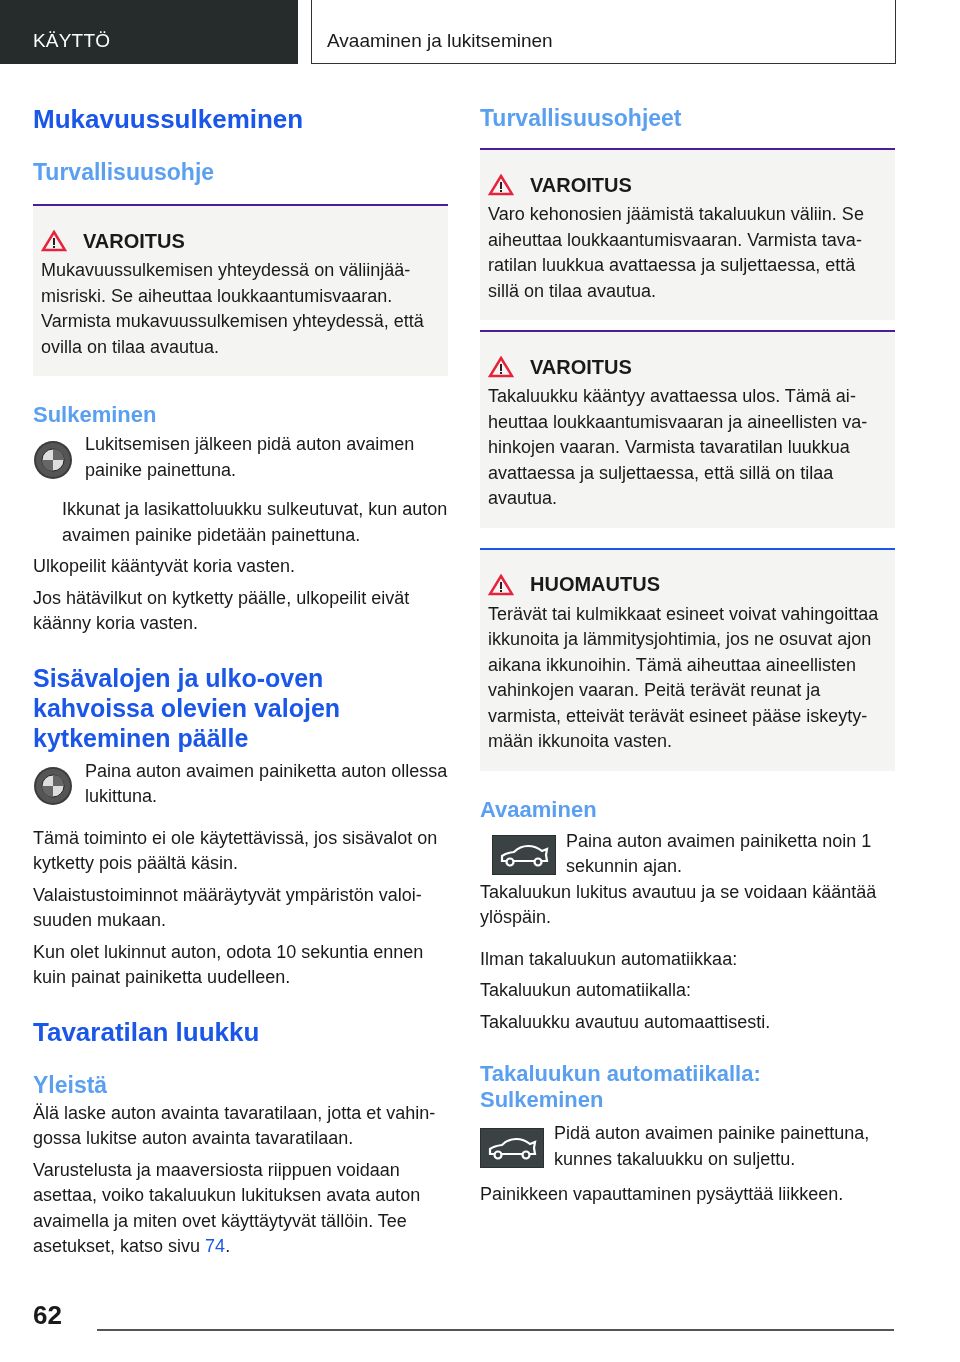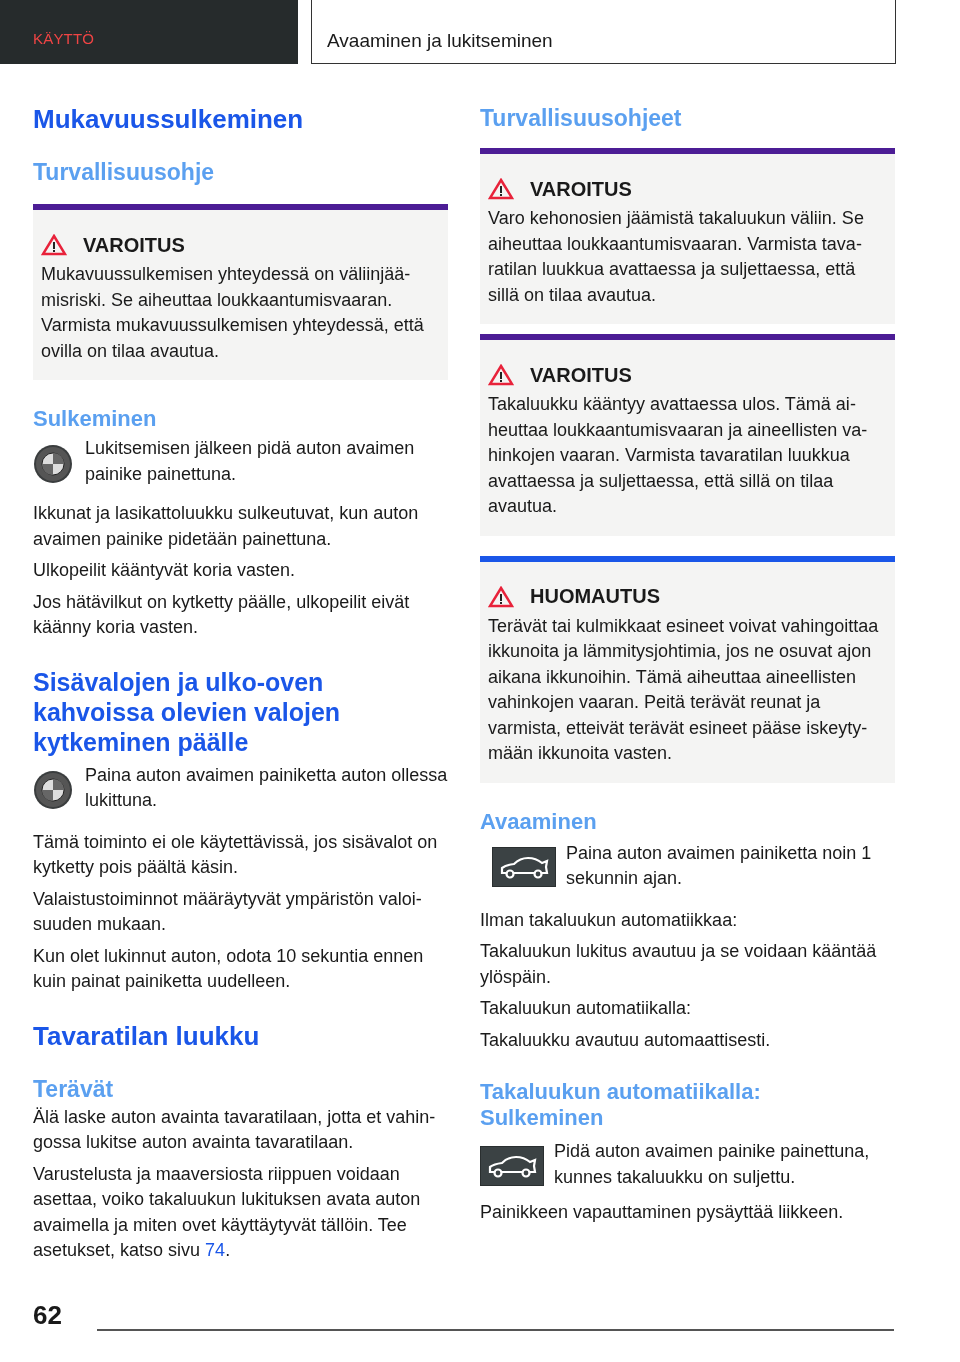--- a/index.html
+++ b/index.html
@@ -1,34 +1,34 @@
 <!DOCTYPE html>
 <html><head>
 <meta charset="utf-8">
 <style>
   * { margin: 0; padding: 0; box-sizing: border-box; }
   html, body { width: 960px; height: 1362px; background: #ffffff; overflow: hidden; }
   body { position: relative; font-family: "Liberation Sans", sans-serif; color: #1a1a1a; }
 
   .hdr-left { position: absolute; left: 0; top: 0; width: 298px; height: 64px; background: #262b2c; }
-  .hdr-left span { position: absolute; left: 33px; top: 30px; color: #ef4444; font-size: 15px; letter-spacing: 0.2px; }
+  .hdr-left span { position: absolute; left: 33px; top: 30px; color: #ffffff; font-size: 19px; letter-spacing: 0.2px; }
   .hdr-right { position: absolute; left: 311px; top: 0; width: 585px; height: 64px; border: 1.5px solid #333; border-top: none; background: #fff; padding-left: 16px; }
   .hdr-right span { position: absolute; left: 15px; top: 30px; color: #1a1a1a; font-size: 19px; }
 
   .col { position: absolute; width: 415px; }
   .col-left { left: 33px; top: 100px; }
   .col-right { left: 480px; top: 100px; }
 
   .h1 { color: #1a56e8; font-weight: bold; font-size: 26px; line-height: 30px; }
   .h2 { color: #5ba0f0; font-weight: bold; font-size: 23px; line-height: 28px; }
   .h3 { color: #5ba0f0; font-weight: bold; font-size: 22px; line-height: 26px; }
   .p { font-size: 18px; line-height: 25.5px; color: #1a1a1a; }
   .p + .p { margin-top: 6px; }
 
-  .box { background: #f4f4f3; border-top: 6px solid #4c1d95; padding: 22px 8px 16px 8px; }
+  .box { background: #f4f4f3; border-top: 2px solid #4c1d95; padding: 22px 8px 16px 8px; }
   .box.blue { border-top-color: #1a56e8; }
   .box-title { display: flex; align-items: center; font-weight: bold; font-size: 20px; height: 26px; margin-bottom: 4px; }
   .warn-icon { width: 26px; height: 22px; margin-right: 16px; display: inline-block; }
   .box .p { font-size: 18px; line-height: 25.5px; }
 
   .icon-row { display: flex; align-items: center; }
   .bmw-icon { width: 40px; height: 40px; margin-right: 12px; margin-top: 4px; flex: none; }
   .car-icon { width: 64px; height: 40px; margin-right: 10px; margin-top: 2px; flex: none; }
 
   .link { color: #1a56e8; }
@@ -68,41 +68,41 @@
   <div class="icon-row" style="margin-top:4px;">
     <svg class="bmw-icon" viewBox="0 0 40 40">
       <circle cx="20" cy="20" r="19" fill="#3a3d3e"></circle>
       <circle cx="20" cy="20" r="17" fill="#555"></circle>
       <circle cx="20" cy="20" r="11" fill="#ddd" stroke="#222" stroke-width="1"></circle>
       <path d="M20,9 A11,11 0 0,1 31,20 L20,20 Z" fill="#666"></path>
       <path d="M20,31 A11,11 0 0,1 9,20 L20,20 Z" fill="#666"></path>
     </svg>
     <div class="p">Lukitsemisen jälkeen pidä auton avaimen painike painettuna.</div>
   </div>
-  <div class="p" style="margin-top:14px;">Ikkunat ja lasikattoluukku sulkeutuvat, kun auton avaimen painike pidetään painettuna.</div>
+  <div class="p" style="margin-top:14px;margin-left:29px;">Ikkunat ja lasikattoluukku sulkeutuvat, kun auton avaimen painike pidetään painettuna.</div>
   <div class="p">Ulkopeilit kääntyvät koria vasten.</div>
   <div class="p">Jos hätävilkut on kytketty päälle, ulkopeilit eivät käänny koria vasten.</div>
 
   <div class="h1" style="margin-top:26px;font-size:25px;">Sisävalojen ja ulko‑oven kahvoissa olevien valojen kytkeminen päälle</div>
   <div class="icon-row" style="margin-top:6px;">
     <svg class="bmw-icon" viewBox="0 0 40 40">
       <circle cx="20" cy="20" r="19" fill="#3a3d3e"></circle>
       <circle cx="20" cy="20" r="17" fill="#555"></circle>
       <circle cx="20" cy="20" r="11" fill="#ddd" stroke="#222" stroke-width="1"></circle>
       <path d="M20,9 A11,11 0 0,1 31,20 L20,20 Z" fill="#666"></path>
       <path d="M20,31 A11,11 0 0,1 9,20 L20,20 Z" fill="#666"></path>
     </svg>
     <div class="p">Paina auton avaimen painiketta auton ol­lessa lukittuna.</div>
   </div>
   <div class="p" style="margin-top:16px;">Tämä toiminto ei ole käytettävissä, jos sisävalot on kytketty pois päältä käsin.</div>
   <div class="p">Valaistustoiminnot määräytyvät ympäristön valoi­suuden mukaan.</div>
   <div class="p">Kun olet lukinnut auton, odota 10 sekuntia ennen kuin painat painiketta uudelleen.</div>
 
   <div class="h1" style="margin-top:26px;">Tavaratilan luukku</div>
-  <div class="h2" style="margin-top:24px;">Terävät</div>
+  <div class="h2" style="margin-top:24px;">Yleistä</div>
   <div class="p" style="margin-top:2px;">Älä laske auton avainta tavaratilaan, jotta et vahin­gossa lukitse auton avainta tavaratilaan.</div>
   <div class="p">
     <span>Varustelusta ja maaversiosta riippuen voidaan asettaa, voiko takaluukun lukituksen avata auton avaimella ja miten ovet käyttäytyvät tällöin. Tee asetukset, katso sivu </span><span class="link">74</span><span>.</span>
   </div>
 </div>
 
 <div class="col col-right">
   <div class="h2" style="margin-top:4px;">Turvallisuusohjeet</div>
 
   <div class="box" style="margin-top:16px;">
@@ -145,22 +145,22 @@
   <div class="icon-row" style="margin-top:6px;padding-left:12px;">
     <svg class="car-icon" viewBox="0 0 64 40">
       <rect x="0" y="0" width="64" height="40" fill="#2a2f30"></rect>
       <rect x="1" y="1" width="62" height="38" fill="#3b4244"></rect>
       <path d="M10,26 L10,21 Q14,18 22,17 Q28,11 36,11 Q44,11 50,16 L55,14 L54,20 L55,26 Z" fill="none" stroke="#fff" stroke-width="2.2"></path>
       <circle cx="18" cy="27" r="3.5" fill="#3b4244" stroke="#fff" stroke-width="2.2"></circle>
       <circle cx="46" cy="27" r="3.5" fill="#3b4244" stroke="#fff" stroke-width="2.2"></circle>
     </svg>
     <div class="p">Paina auton avaimen painiketta noin 1 sekunnin ajan.</div>
   </div>
+  <div class="p">Takaluukun lukitus avautuu ja se voidaan kääntää ylöspäin.</div>
   <div class="p" style="margin-top:16px;">Ilman takaluukun automatiikkaa:</div>
-  <div class="p">Takaluukun lukitus avautuu ja se voidaan kääntää ylöspäin.</div>
   <div class="p">Takaluukun automatiikalla:</div>
   <div class="p">Takaluukku avautuu automaattisesti.</div>
 
   <div class="h3" style="margin-top:26px;width:330px;">Takaluukun automatiikalla: Sulkeminen</div>
   <div class="icon-row" style="margin-top:8px;">
     <svg class="car-icon" viewBox="0 0 64 40">
       <rect x="0" y="0" width="64" height="40" fill="#2a2f30"></rect>
       <rect x="1" y="1" width="62" height="38" fill="#3b4244"></rect>
       <path d="M10,26 L10,21 Q14,18 22,17 Q28,11 36,11 Q44,11 50,16 L55,14 L54,20 L55,26 Z" fill="none" stroke="#fff" stroke-width="2.2"></path>
       <circle cx="18" cy="27" r="3.5" fill="#3b4244" stroke="#fff" stroke-width="2.2"></circle>

